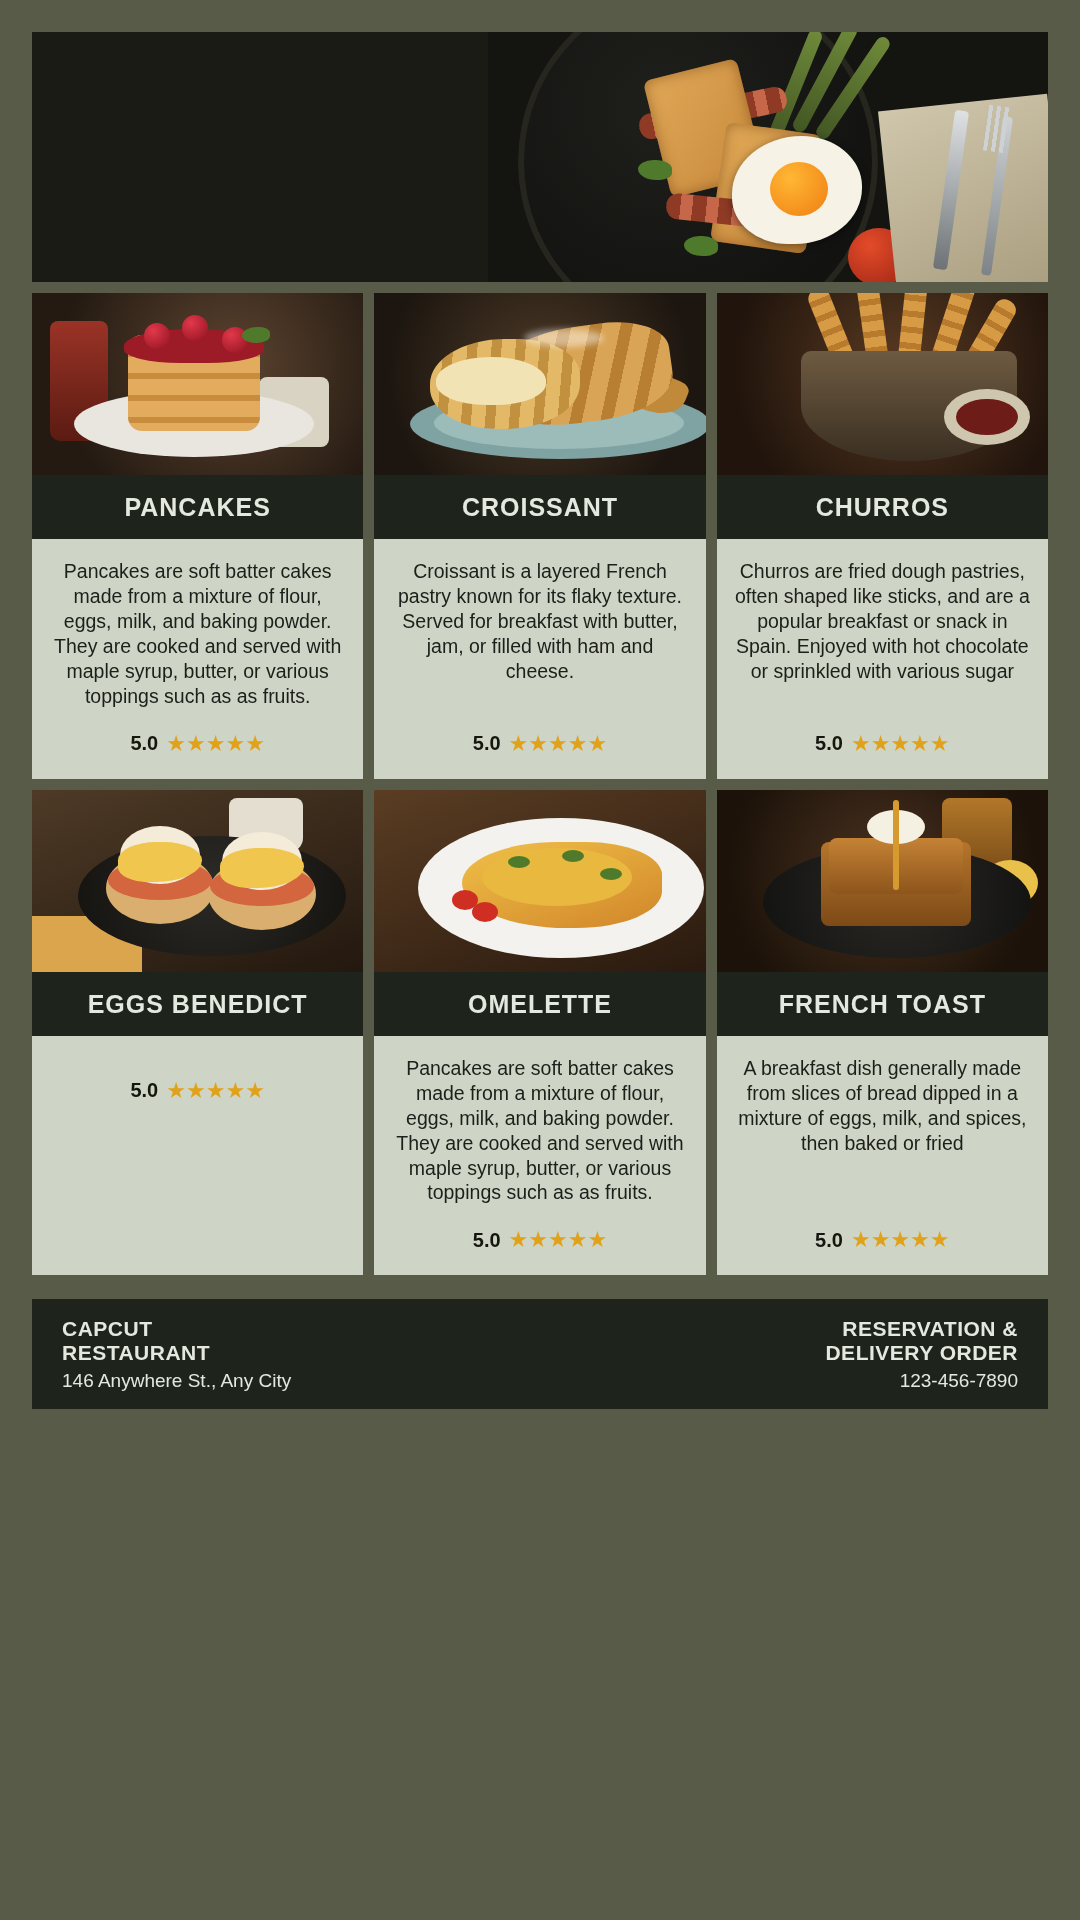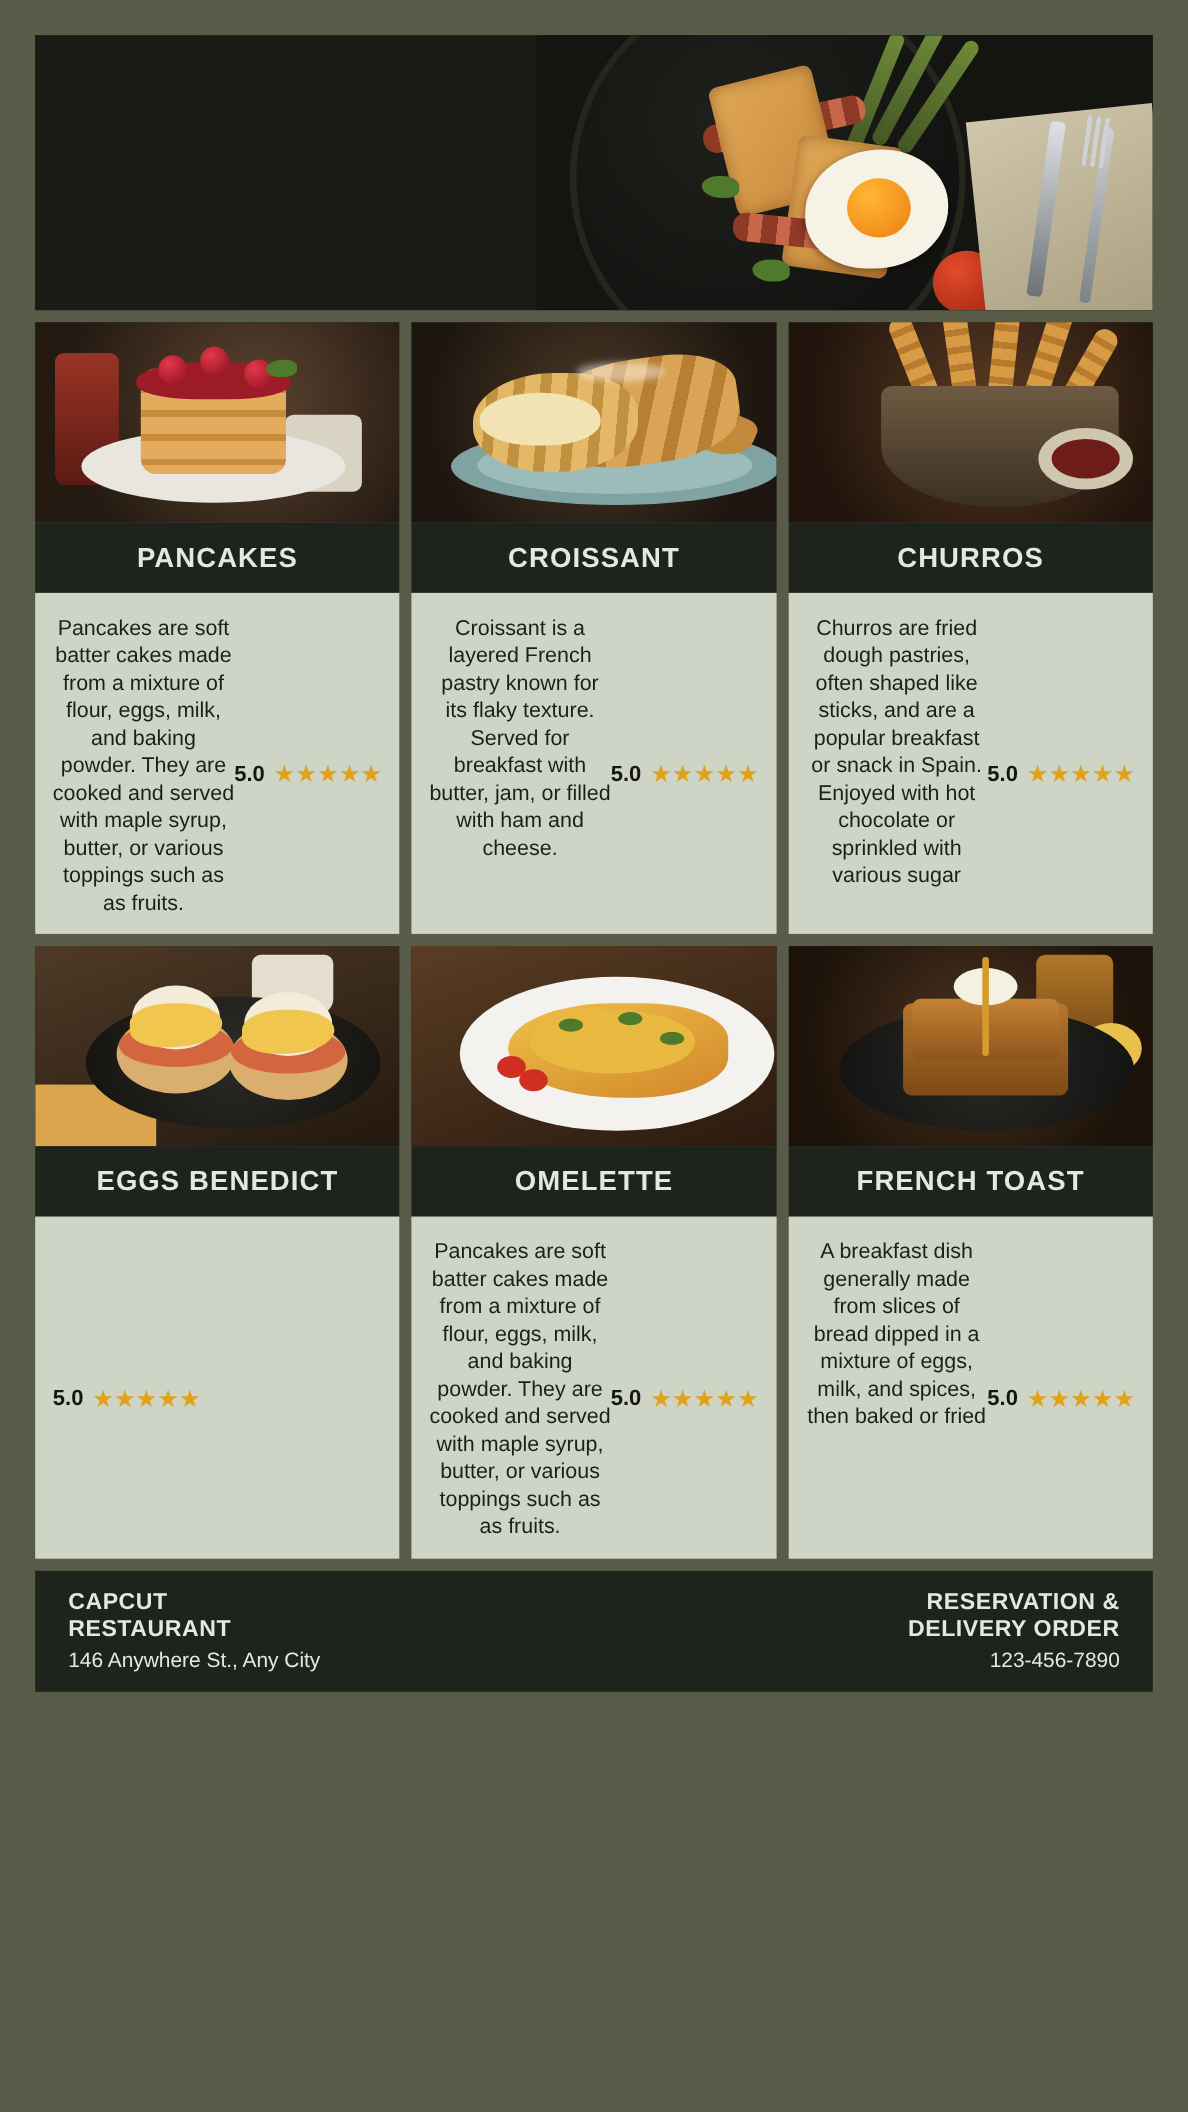--- a/index.html
+++ b/index.html
@@ -169,44 +169,45 @@
     font-weight: bold;
     letter-spacing: 1px;
     padding: 18px 6px 17px 6px;
     text-transform: uppercase;
   }
   .card-body {
     background: #ced4c6;
     color: #1d1f1a;
     padding: 20px 16px 16px 16px;
     display: flex;
-    flex-direction: row;
+    flex-direction: column;
     flex: 1;
   }
   .card-desc {
     text-align: center;
     font-size: 19.5px;
     line-height: 1.28;
     flex: 1;
   }
   .rating {
     display: flex;
     align-items: center;
+    justify-content: center;
     gap: 8px;
     padding-top: 22px;
     padding-bottom: 6px;
   }
   .rating-value { font-size: 20px; font-weight: bold; color: #15170f; }
   .stars { color: #e0a21b; font-size: 22px; letter-spacing: 0px; }
 
   .row2 { margin-top: 11px; }
 
   
   .footer {
-    margin-top: 11px;
+    margin-top: 24px;
     background: #1e241c;
     height: 110px;
     display: flex;
     align-items: center;
     justify-content: space-between;
     padding: 0 30px;
     color: #e5e8de;
   }
   .footer-left .f-name {
     font-size: 21px;

